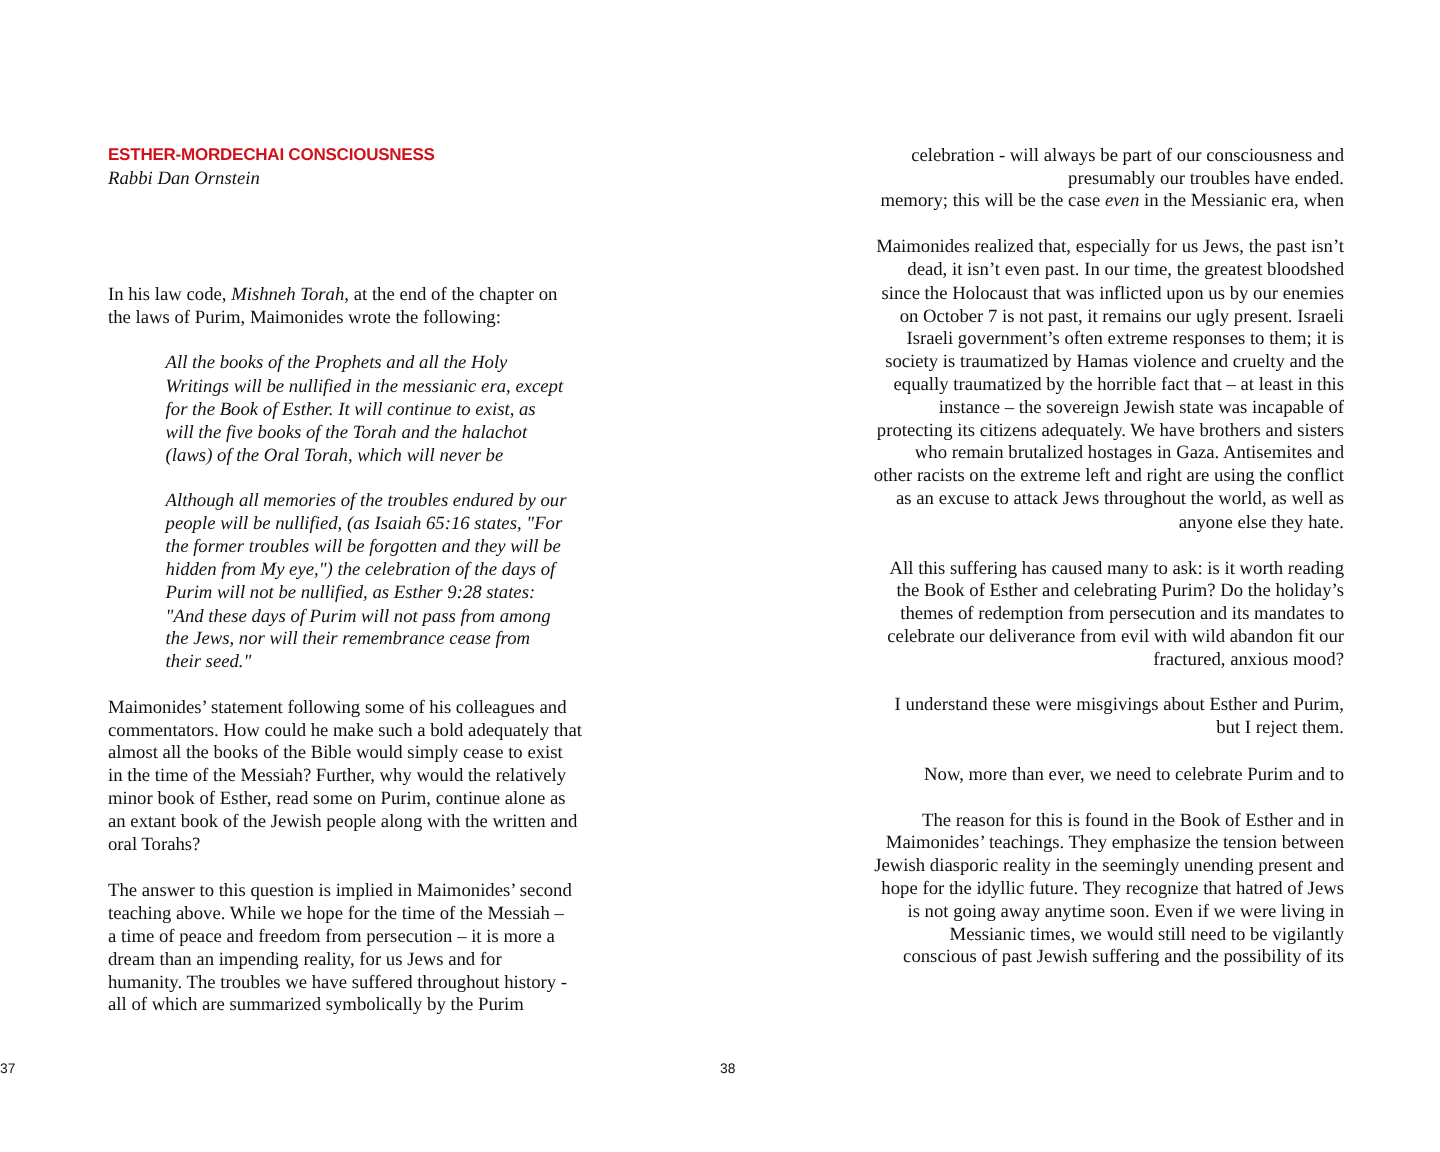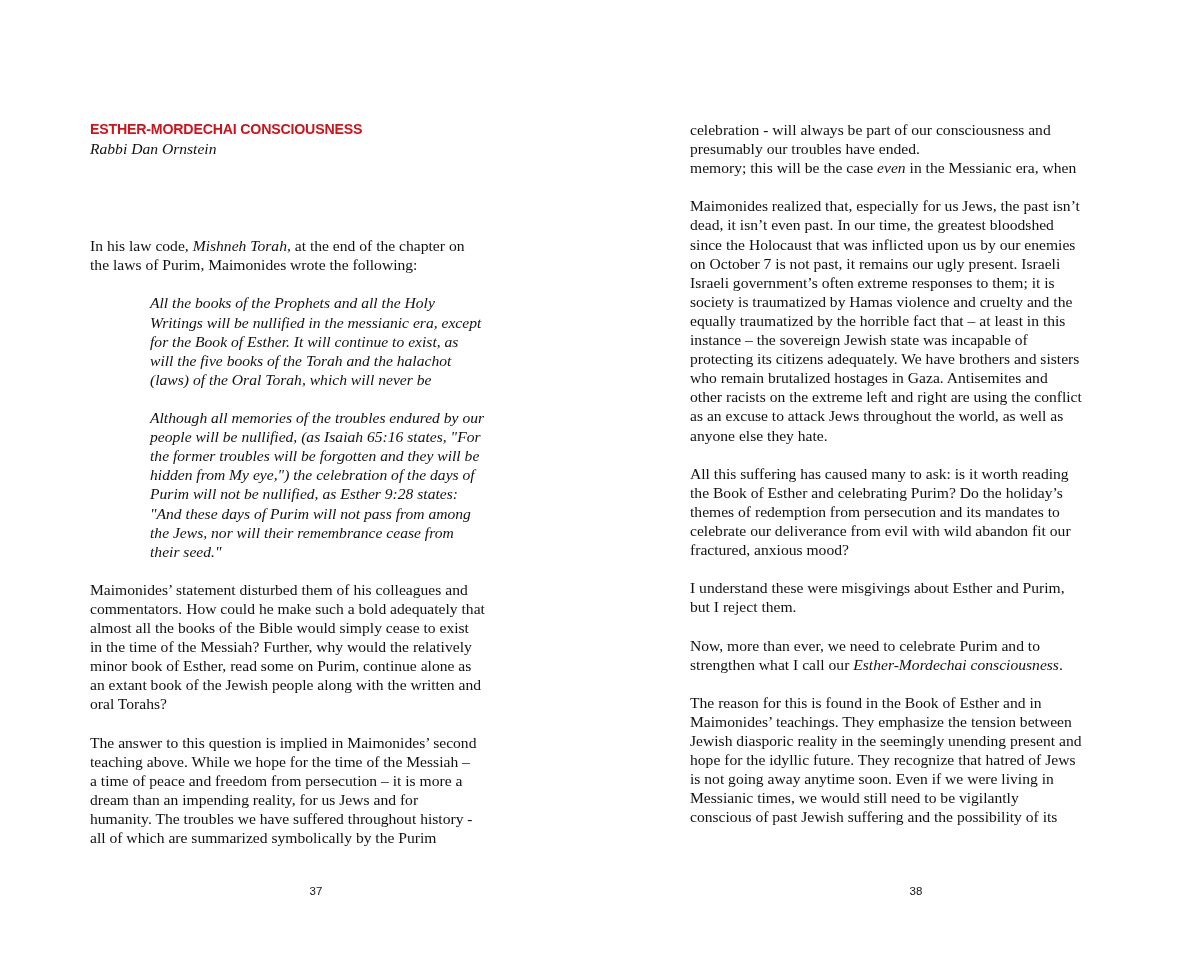--- a/index.html
+++ b/index.html
@@ -23,51 +23,50 @@
     }
     .page-left { left: 0; }
     .page-right { left: 600px; }
     .text-col {
       position: absolute;
       top: 120px;
       font-size: 15.6px;
       line-height: 19.1px;
     }
     .page-left .text-col { left: 90px; width: 430px; }
-    .page-right .text-col { left: 690px; width: 430px; }
+    .page-right .text-col { left: 690px; width: 430px; text-align: right; }
     .page-right .text-col { left: 90px; }
     .title {
       font-family: "Liberation Sans", "DejaVu Sans", sans-serif;
       font-weight: bold;
       color: #d0121b;
       font-size: 14.2px;
       line-height: 19.1px;
       letter-spacing: -0.2px;
       margin: 0;
     }
     .author {
       margin: 0 0 78px 0;
       font-style: italic;
     }
     p {
       margin: 0 0 19.1px 0;
     }
     .quote {
-      margin-left: 60px;
+      margin-left: 48px;
       font-style: italic;
       margin-bottom: 19.1px;
     }
     .line { display: block; white-space: nowrap; }
     em { font-style: italic; }
     .page-num {
       position: absolute;
       top: 885px;
       width: 600px;
-      left: 16px;
-      text-align: center;
+      left: 0;
       font-family: "Liberation Sans", "DejaVu Sans", sans-serif;
       font-size: 11.5px;
       color: #111111;
     }
   </style>
 </head>
 <body>
 
 <div class="page page-left">
   <div class="text-col">
@@ -92,21 +91,21 @@
       <span class="line">people will be nullified, (as Isaiah 65:16 states, "For</span>
       <span class="line">the former troubles will be forgotten and they will be</span>
       <span class="line">hidden from My eye,") the celebration of the days of</span>
       <span class="line">Purim will not be nullified, as Esther 9:28 states:</span>
       <span class="line">"And these days of Purim will not pass from among</span>
       <span class="line">the Jews, nor will their remembrance cease from</span>
       <span class="line">their seed."</span>
     </div>
 
     <p>
-      <span class="line">Maimonides’ statement disturbed them of his colleagues and</span>
+      <span class="line">Maimonides’ statement following some of his colleagues and</span>
       <span class="line">commentators.  How could he make such a bold adequately that</span>
       <span class="line">almost all the books of the Bible would simply cease to exist</span>
       <span class="line">in the time of the Messiah?  Further, why would the relatively</span>
       <span class="line">minor book of Esther, read some on Purim, continue alone as</span>
       <span class="line">an extant book of the Jewish people along with the written and</span>
       <span class="line">oral Torahs?</span>
     </p>
 
     <p>
       <span class="line">The answer to this question is implied in Maimonides’ second</span>
@@ -152,21 +151,20 @@
       <span class="line">fractured, anxious mood?</span>
     </p>
 
     <p>
       <span class="line">I understand these were misgivings about Esther and Purim,</span>
       <span class="line">but I reject them.</span>
     </p>
 
     <p>
       <span class="line">Now, more than ever, we need to celebrate Purim and to</span>
-      <span class="line"><span>strengthen what I call our </span><em>Esther-Mordechai consciousness</em><span>.</span></span>
     </p>
 
     <p>
       <span class="line">The reason for this is found in the Book of Esther and in</span>
       <span class="line">Maimonides’ teachings.  They emphasize the tension between</span>
       <span class="line">Jewish diasporic reality in the seemingly unending present and</span>
       <span class="line">hope for the idyllic future.  They recognize that hatred of Jews</span>
       <span class="line">is not going away anytime soon.  Even if we were living in</span>
       <span class="line">Messianic times, we would still need to be vigilantly</span>
       <span class="line">conscious of past Jewish suffering and the possibility of its</span>

